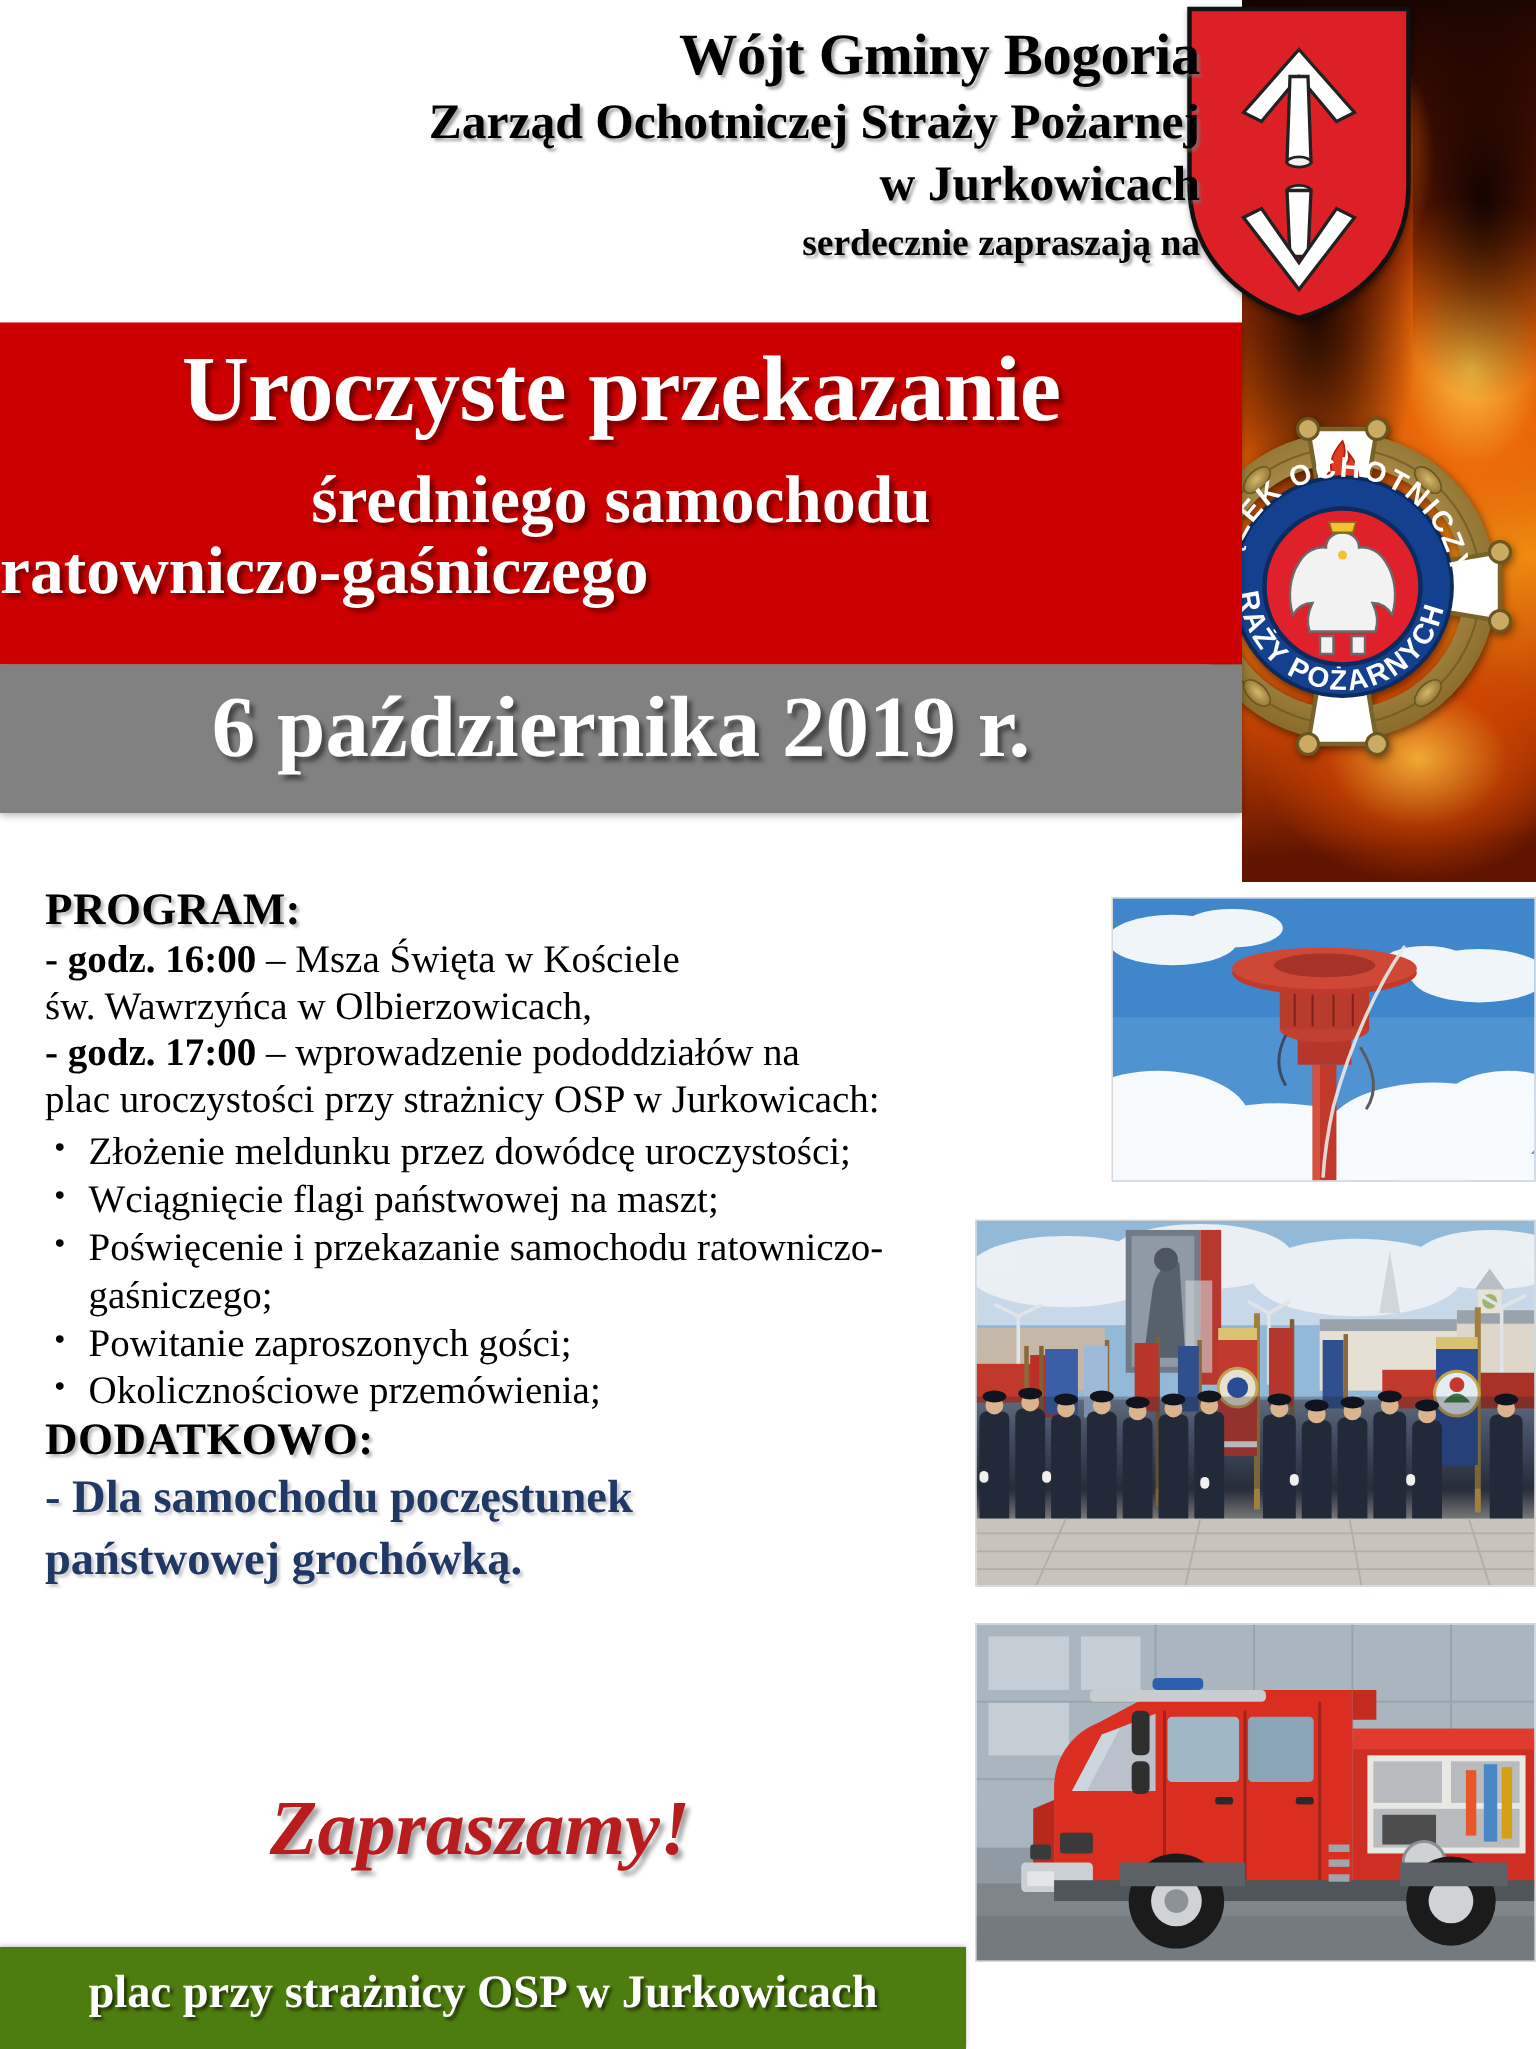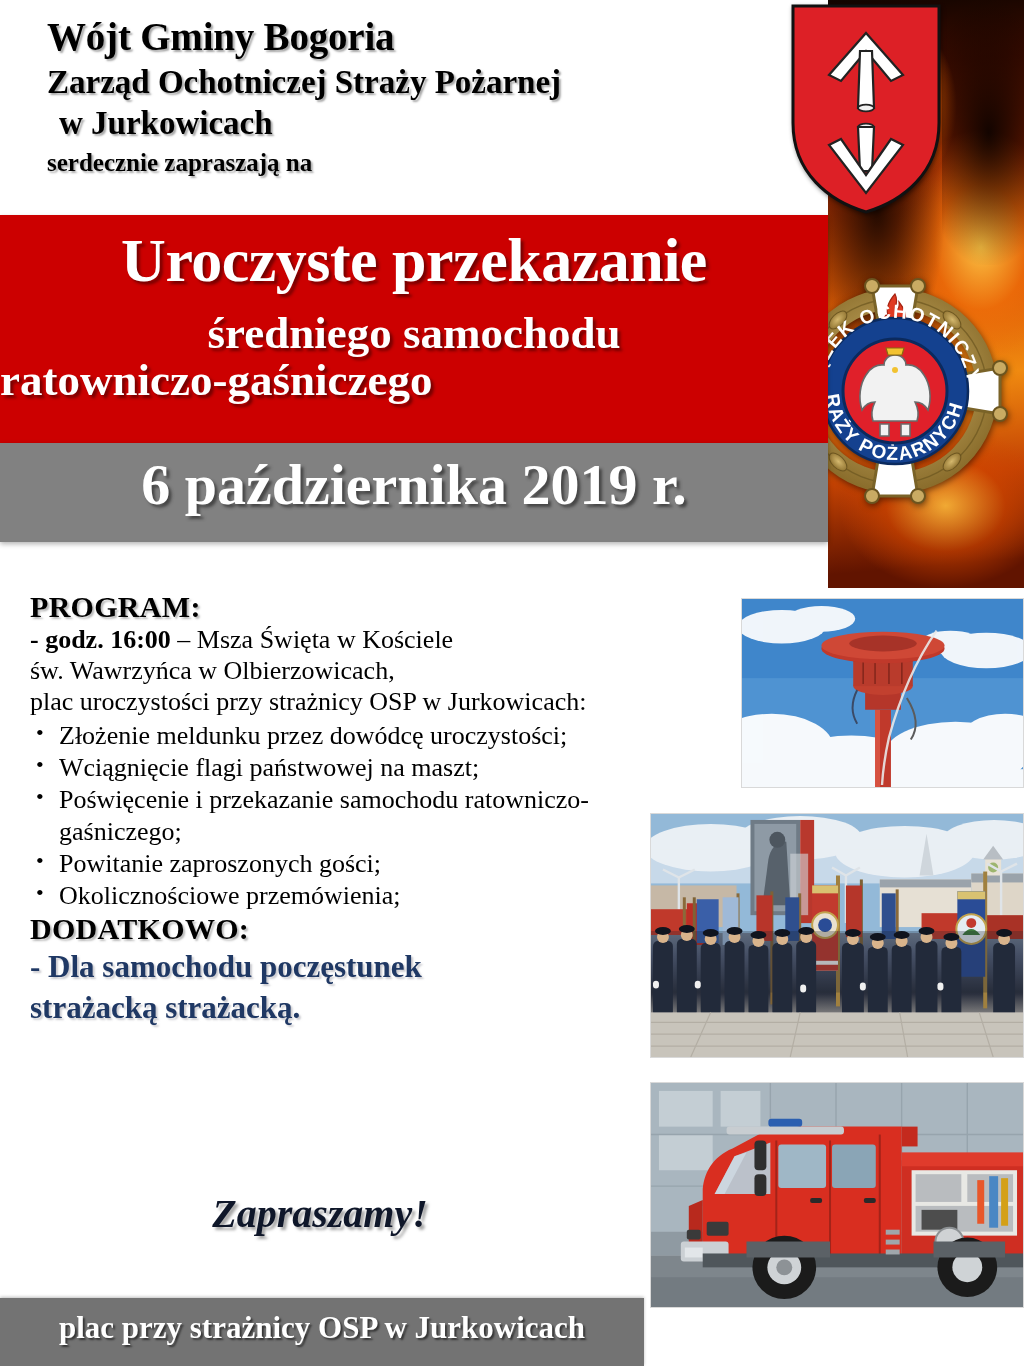--- a/index.html
+++ b/index.html
@@ -39,21 +39,21 @@
   .coa-wrap { position:absolute; left:790px; top:3px; width:152px; height:212px; }
   .coa-wrap svg { display:block; width:100%; height:100%;
     filter:drop-shadow(1px 2px 2px rgba(0,0,0,.45)); }
 
   
   .osp-wrap { position:absolute; left:776px; top:272px; width:238px; height:238px; }
   .osp-wrap svg { display:block; width:100%; height:100%;
     filter:drop-shadow(1px 2px 3px rgba(0,0,0,.5)); }
 
   
-  .header { position:absolute; left:0; top:14px; width:800px; text-align:left;margin-left:47px; }
+  .header { position:absolute; left:0; top:14px; width:800px; text-align:right; }
   .header .l1 { font-size:39px; font-weight:bold; letter-spacing:-.2px;
     text-shadow:2px 2px 2px rgba(120,120,120,.65); }
   .header .l2 { font-size:33px; font-weight:bold; margin-top:5px;
     text-shadow:2px 2px 2px rgba(120,120,120,.65); }
   .header .l3 { font-size:33px; font-weight:bold; margin-top:4px;
     text-shadow:2px 2px 2px rgba(120,120,120,.65);padding-left:12px; }
   .header .l4 { font-size:25px; font-weight:bold; margin-top:7px;
     text-shadow:2px 2px 2px rgba(120,120,120,.6); }
 
   
@@ -103,28 +103,28 @@
     content:"\2022"; position:absolute; left:6px; top:-1px; font-size:22px;
   }
   .dod-title { font-size:30px; font-weight:bold; margin-top:0; letter-spacing:.3px;
     text-shadow:2px 2px 2px rgba(140,140,140,.6); }
   .dod-text { font-size:31px; font-weight:bold; color:#1f3864; line-height:1.24; margin-top:2px;
     text-shadow:2px 2px 2px rgba(160,160,170,.55); }
 
   
   .zapraszamy {
     position:absolute; left:0; top:1190px; width:640px; text-align:center;
-    font-size:40px; font-weight:bold; font-style:italic; color:#0f172a;
+    font-size:52px; font-weight:bold; font-style:italic; color:#b91c1c;
     text-shadow:3px 3px 3px rgba(130,130,130,.7);
   }
 
   
   .footer {
     position:absolute; left:0; top:1298px; width:644px; height:68px;
-    background:#737373;
+    background:#4d7c0f;
     box-shadow:0 -1px 3px rgba(0,0,0,.25);
   }
   .footer .ftxt {
     position:absolute; left:0; top:12px; width:100%; text-align:center;
     color:#fff; font-size:31px; font-weight:bold;
     text-shadow:2px 2px 2px rgba(0,0,0,.55);
   }
 
   
   .photo { position:absolute; overflow:hidden; border:1px solid #d9d9d9; }
@@ -247,33 +247,36 @@
   </div>
 
   <div class="program">
     <div class="prog-title">PROGRAM:</div>
 
     <div class="prog-line">
       <b>- godz. 16:00</b><span> – Msza Święta  w Kościele</span>
     </div>
     <div class="prog-line">św. Wawrzyńca w Olbierzowicach,</div>
 
+    <div class="prog-line">
+      <b>- godz. 17:00</b><span> – wprowadzenie pododdziałów na</span>
+    </div>
     <div class="prog-line">plac uroczystości przy strażnicy OSP w Jurkowicach:</div>
 
     <ul class="bullets">
       <li>Złożenie meldunku przez dowódcę uroczystości;</li>
       <li>Wciągnięcie flagi państwowej na maszt;</li>
       <li>Poświęcenie i przekazanie samochodu ratowniczo-gaśniczego;</li>
       <li>Powitanie zaproszonych gości;</li>
       <li>Okolicznościowe przemówienia;</li>
     </ul>
 
     <div class="dod-title">DODATKOWO:</div>
     <div class="dod-text">- Dla samochodu poczęstunek</div>
-    <div class="dod-text">strażacką strażacką.</div>
+    <div class="dod-text">państwowej grochówką.</div>
   </div>
 
   <div class="zapraszamy">Zapraszamy!</div>
 
   <div class="footer">
     <div class="ftxt">plac przy  strażnicy OSP w Jurkowicach</div>
   </div>
 
   <div class="photo ph-siren">
     <svg viewBox="0 0 283 190" preserveAspectRatio="none">

